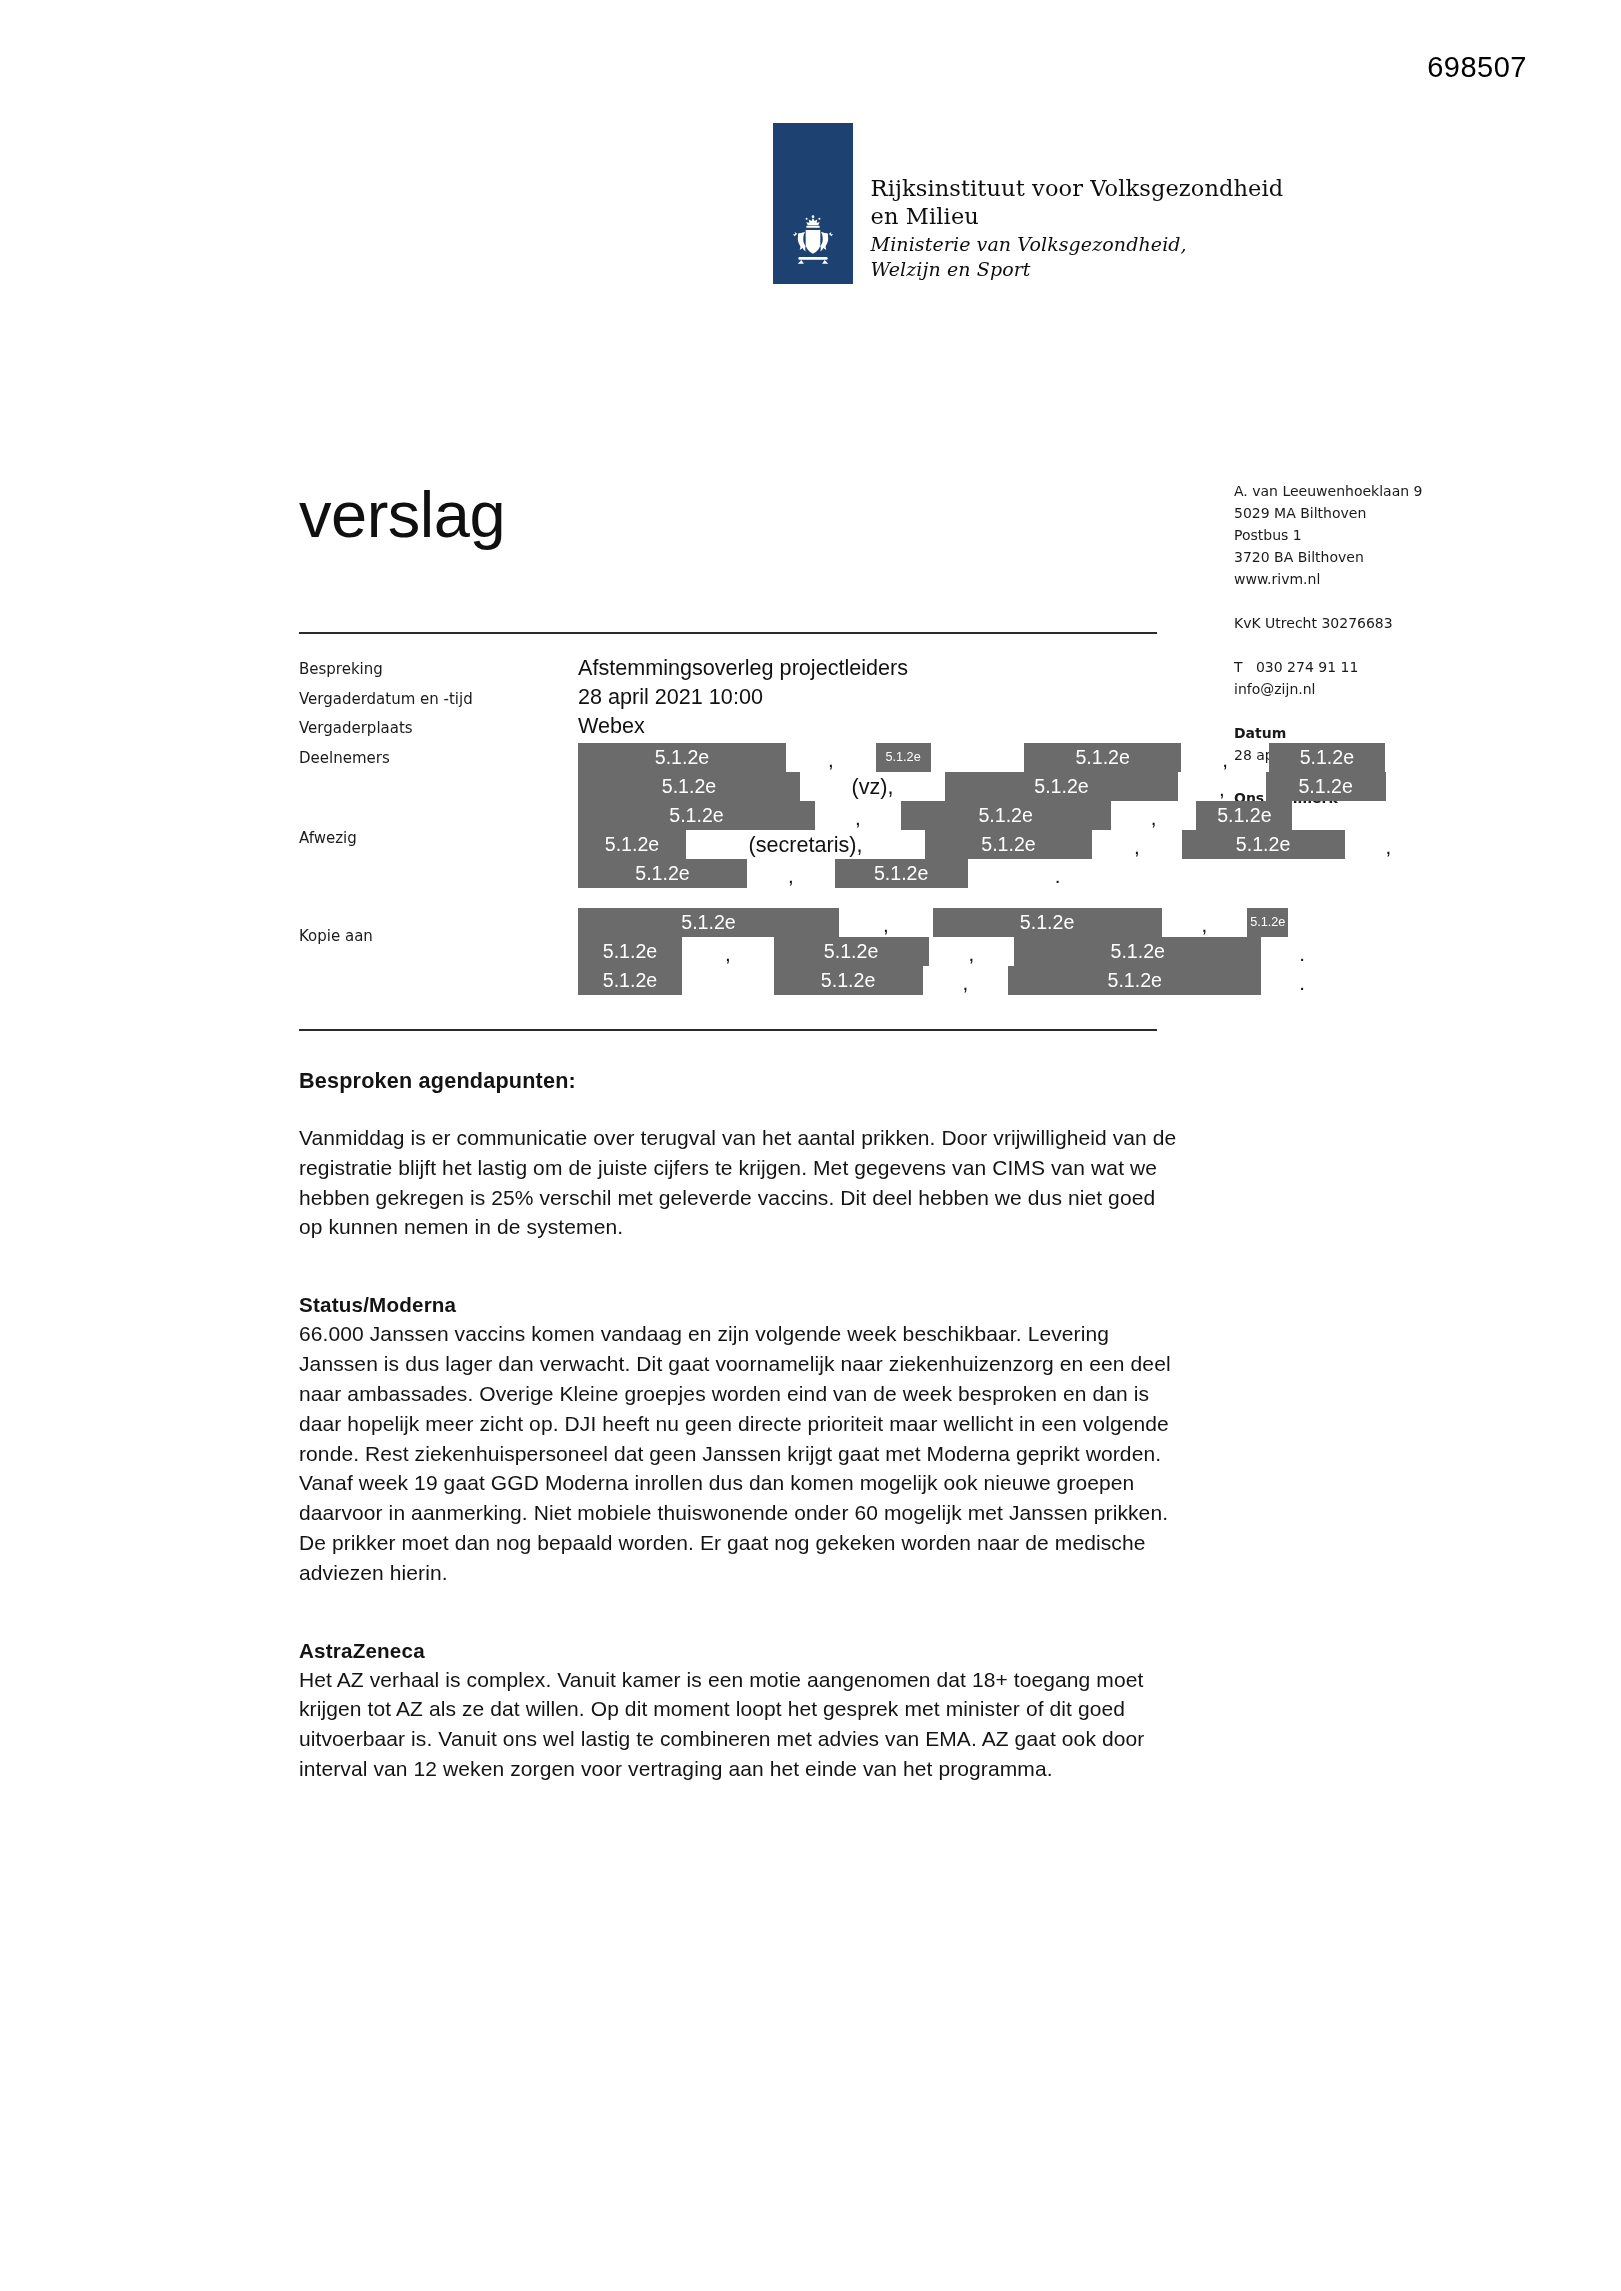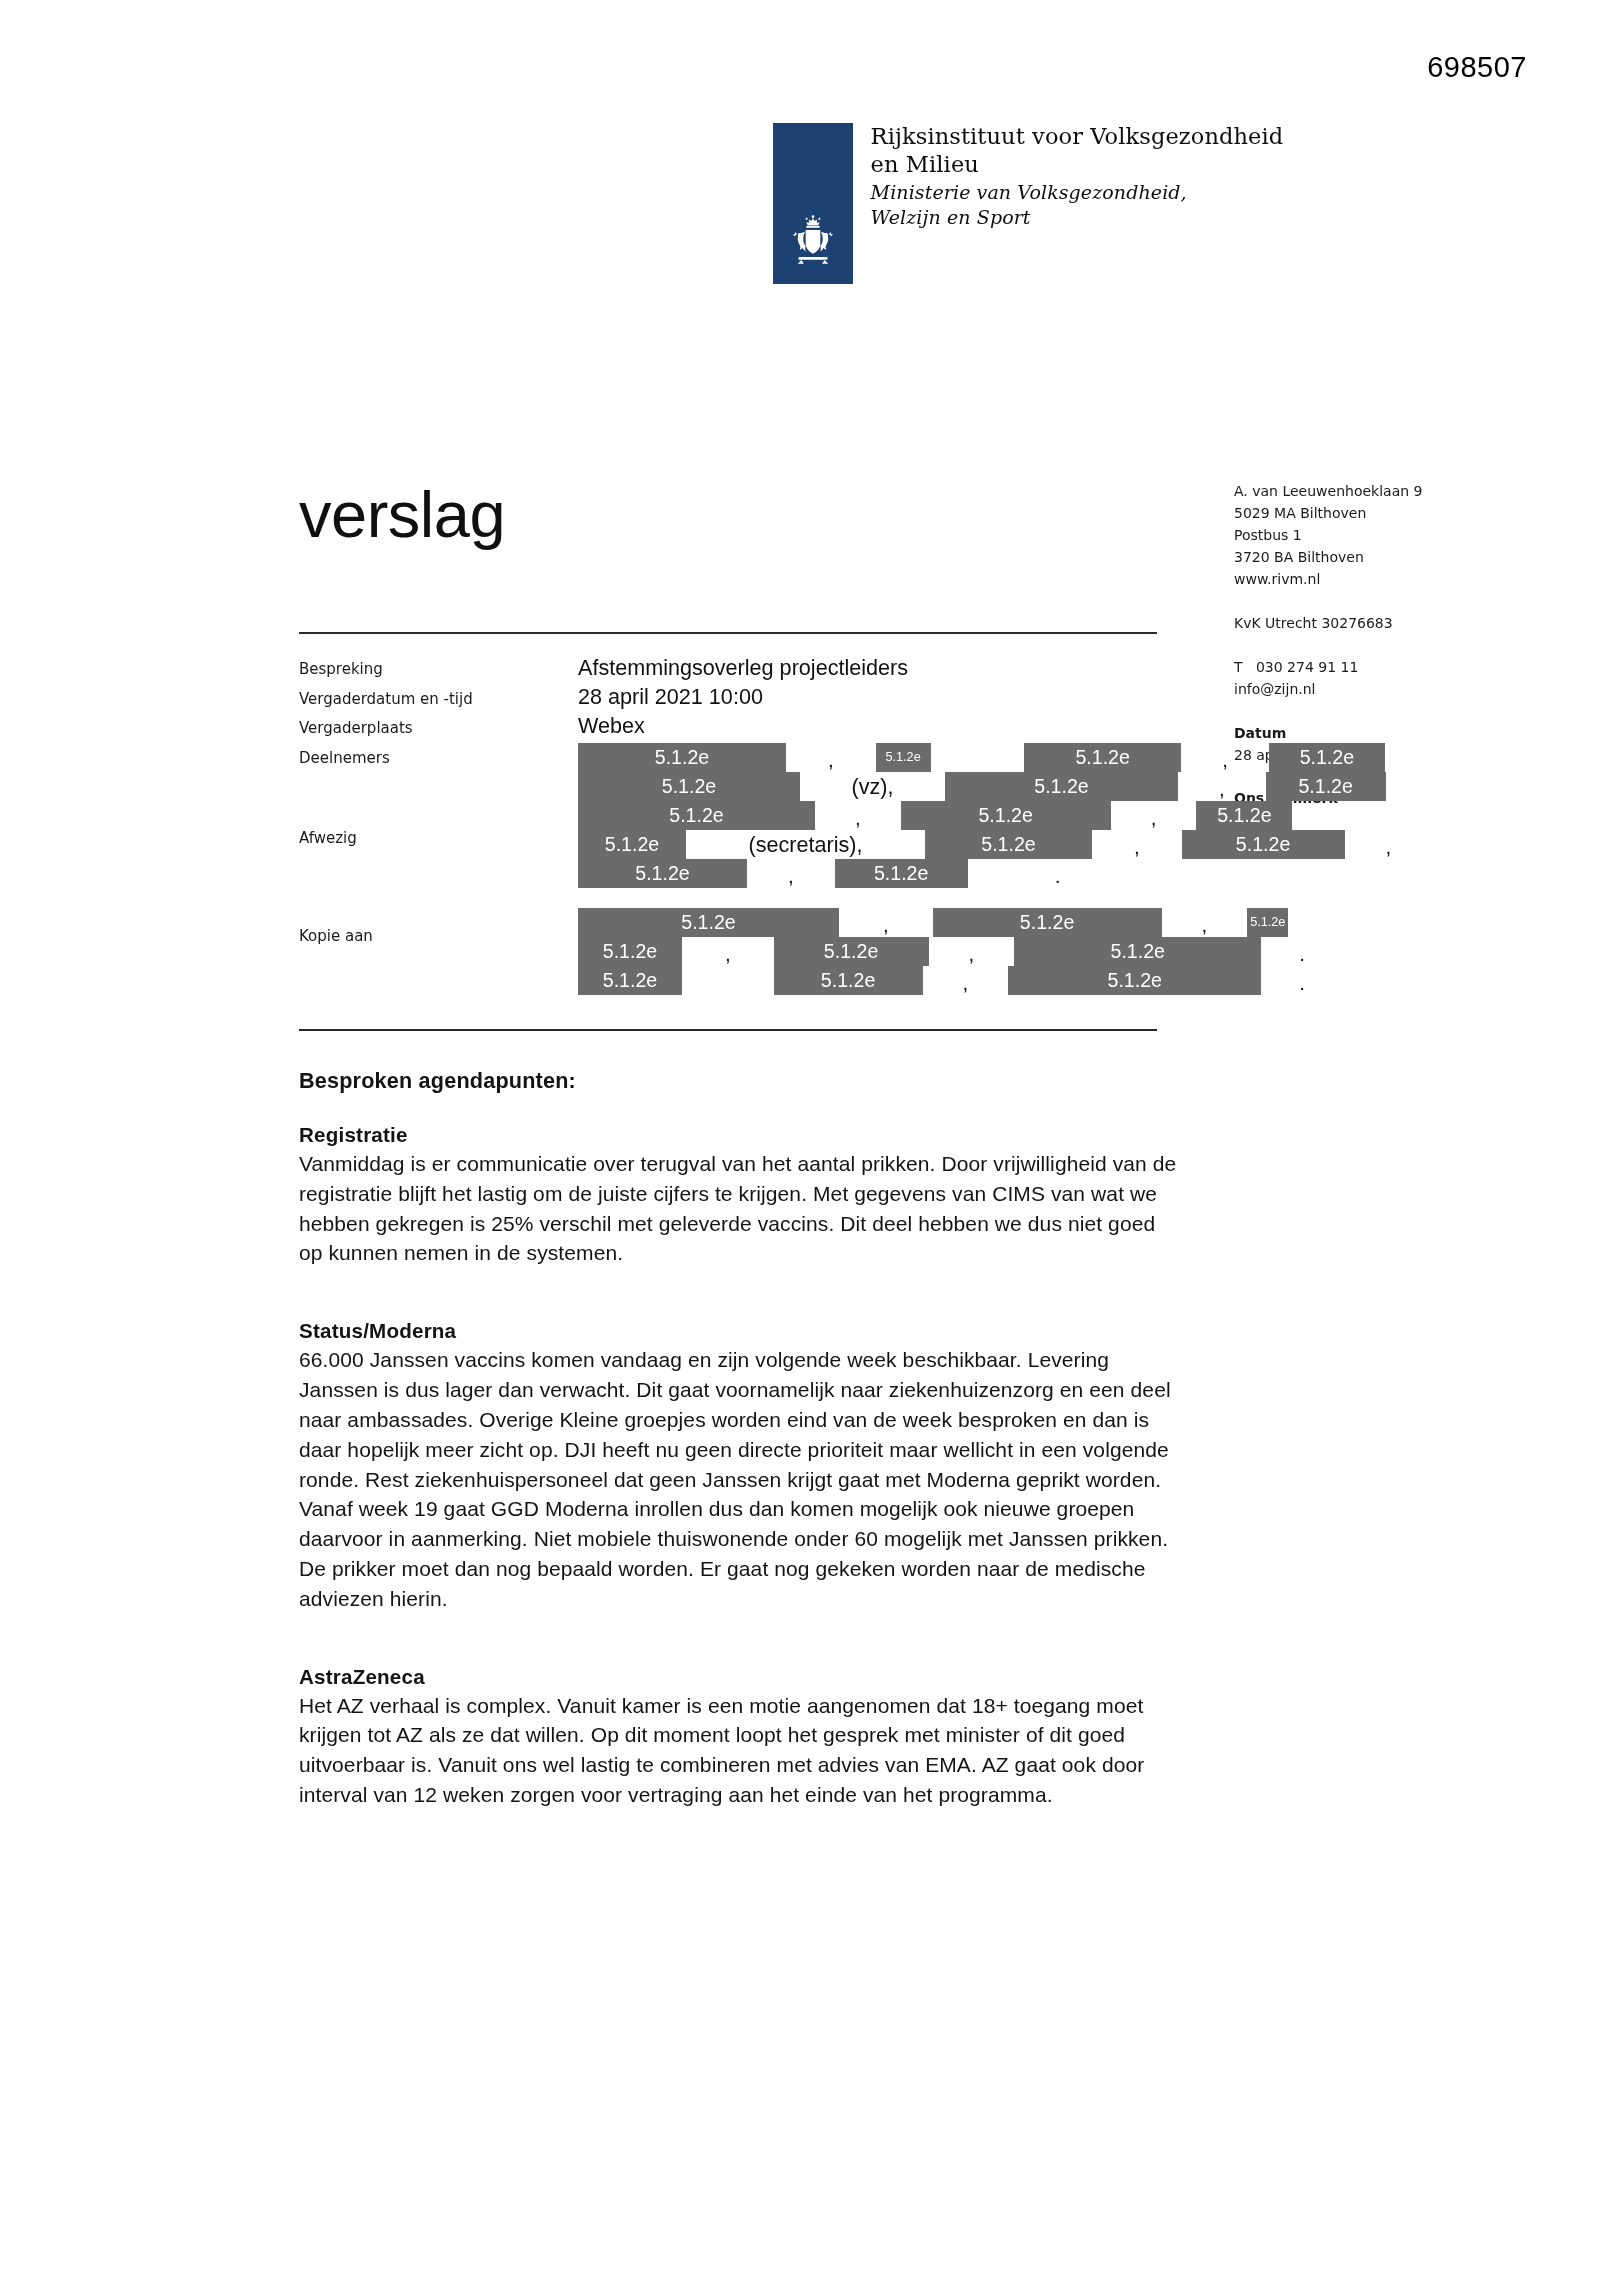--- a/index.html
+++ b/index.html
@@ -30,21 +30,21 @@
     color: #000;
     font-family: "Liberation Sans", sans-serif;
   }
 
   
   .logo-block {
     position: absolute;
     left: 773px;
     top: 123px;
     display: flex;
-    align-items: flex-start;
+    align-items: flex-end;
   }
   .logo-bar {
     width: 80px;
     height: 161px;
     background: #1d4271;
     position: relative;
     flex: 0 0 auto;
   }
   .logo-crest {
     position: absolute;
@@ -385,21 +385,20 @@
             <span class="red" style="width: 253px;">5.1.2e</span>
             <span class="gap" style="width: 9.8px;">.</span>
           </div>
         </div>
     </div>
   </div>
 
   <div class="body">
     <h2>Besproken agendapunten:</h2>
 
-    <h3>Registratie</h3>
     <p class="sect-gap">Vanmiddag is er communicatie over terugval van het aantal prikken. Door vrijwilligheid van de registratie blijft het lastig om de juiste cijfers te krijgen. Met gegevens van CIMS van wat we hebben gekregen is 25% verschil met geleverde vaccins. Dit deel hebben we dus niet goed op kunnen nemen in de systemen.</p>
 
     <h3>Status/Moderna</h3>
     <p class="sect-gap">66.000 Janssen vaccins komen vandaag en zijn volgende week beschikbaar. Levering Janssen is dus lager dan verwacht. Dit gaat voornamelijk naar ziekenhuizenzorg en een deel naar ambassades. Overige Kleine groepjes worden eind van de week besproken en dan is daar hopelijk meer zicht op. DJI heeft nu geen directe prioriteit maar wellicht in een volgende ronde. Rest ziekenhuispersoneel dat geen Janssen krijgt gaat met Moderna geprikt worden. Vanaf week 19 gaat GGD Moderna inrollen dus dan komen mogelijk ook nieuwe groepen daarvoor in aanmerking. Niet mobiele thuiswonende onder 60 mogelijk met Janssen prikken. De prikker moet dan nog bepaald worden. Er gaat nog gekeken worden naar de medische adviezen hierin.</p>
 
     <h3>AstraZeneca</h3>
     <p>Het AZ verhaal is complex. Vanuit kamer is een motie aangenomen dat 18+ toegang moet krijgen tot AZ als ze dat willen. Op dit moment loopt het gesprek met minister of dit goed uitvoerbaar is. Vanuit ons wel lastig te combineren met advies van EMA. AZ gaat ook door interval van 12 weken zorgen voor vertraging aan het einde van het programma.</p>
   </div>
 
 

